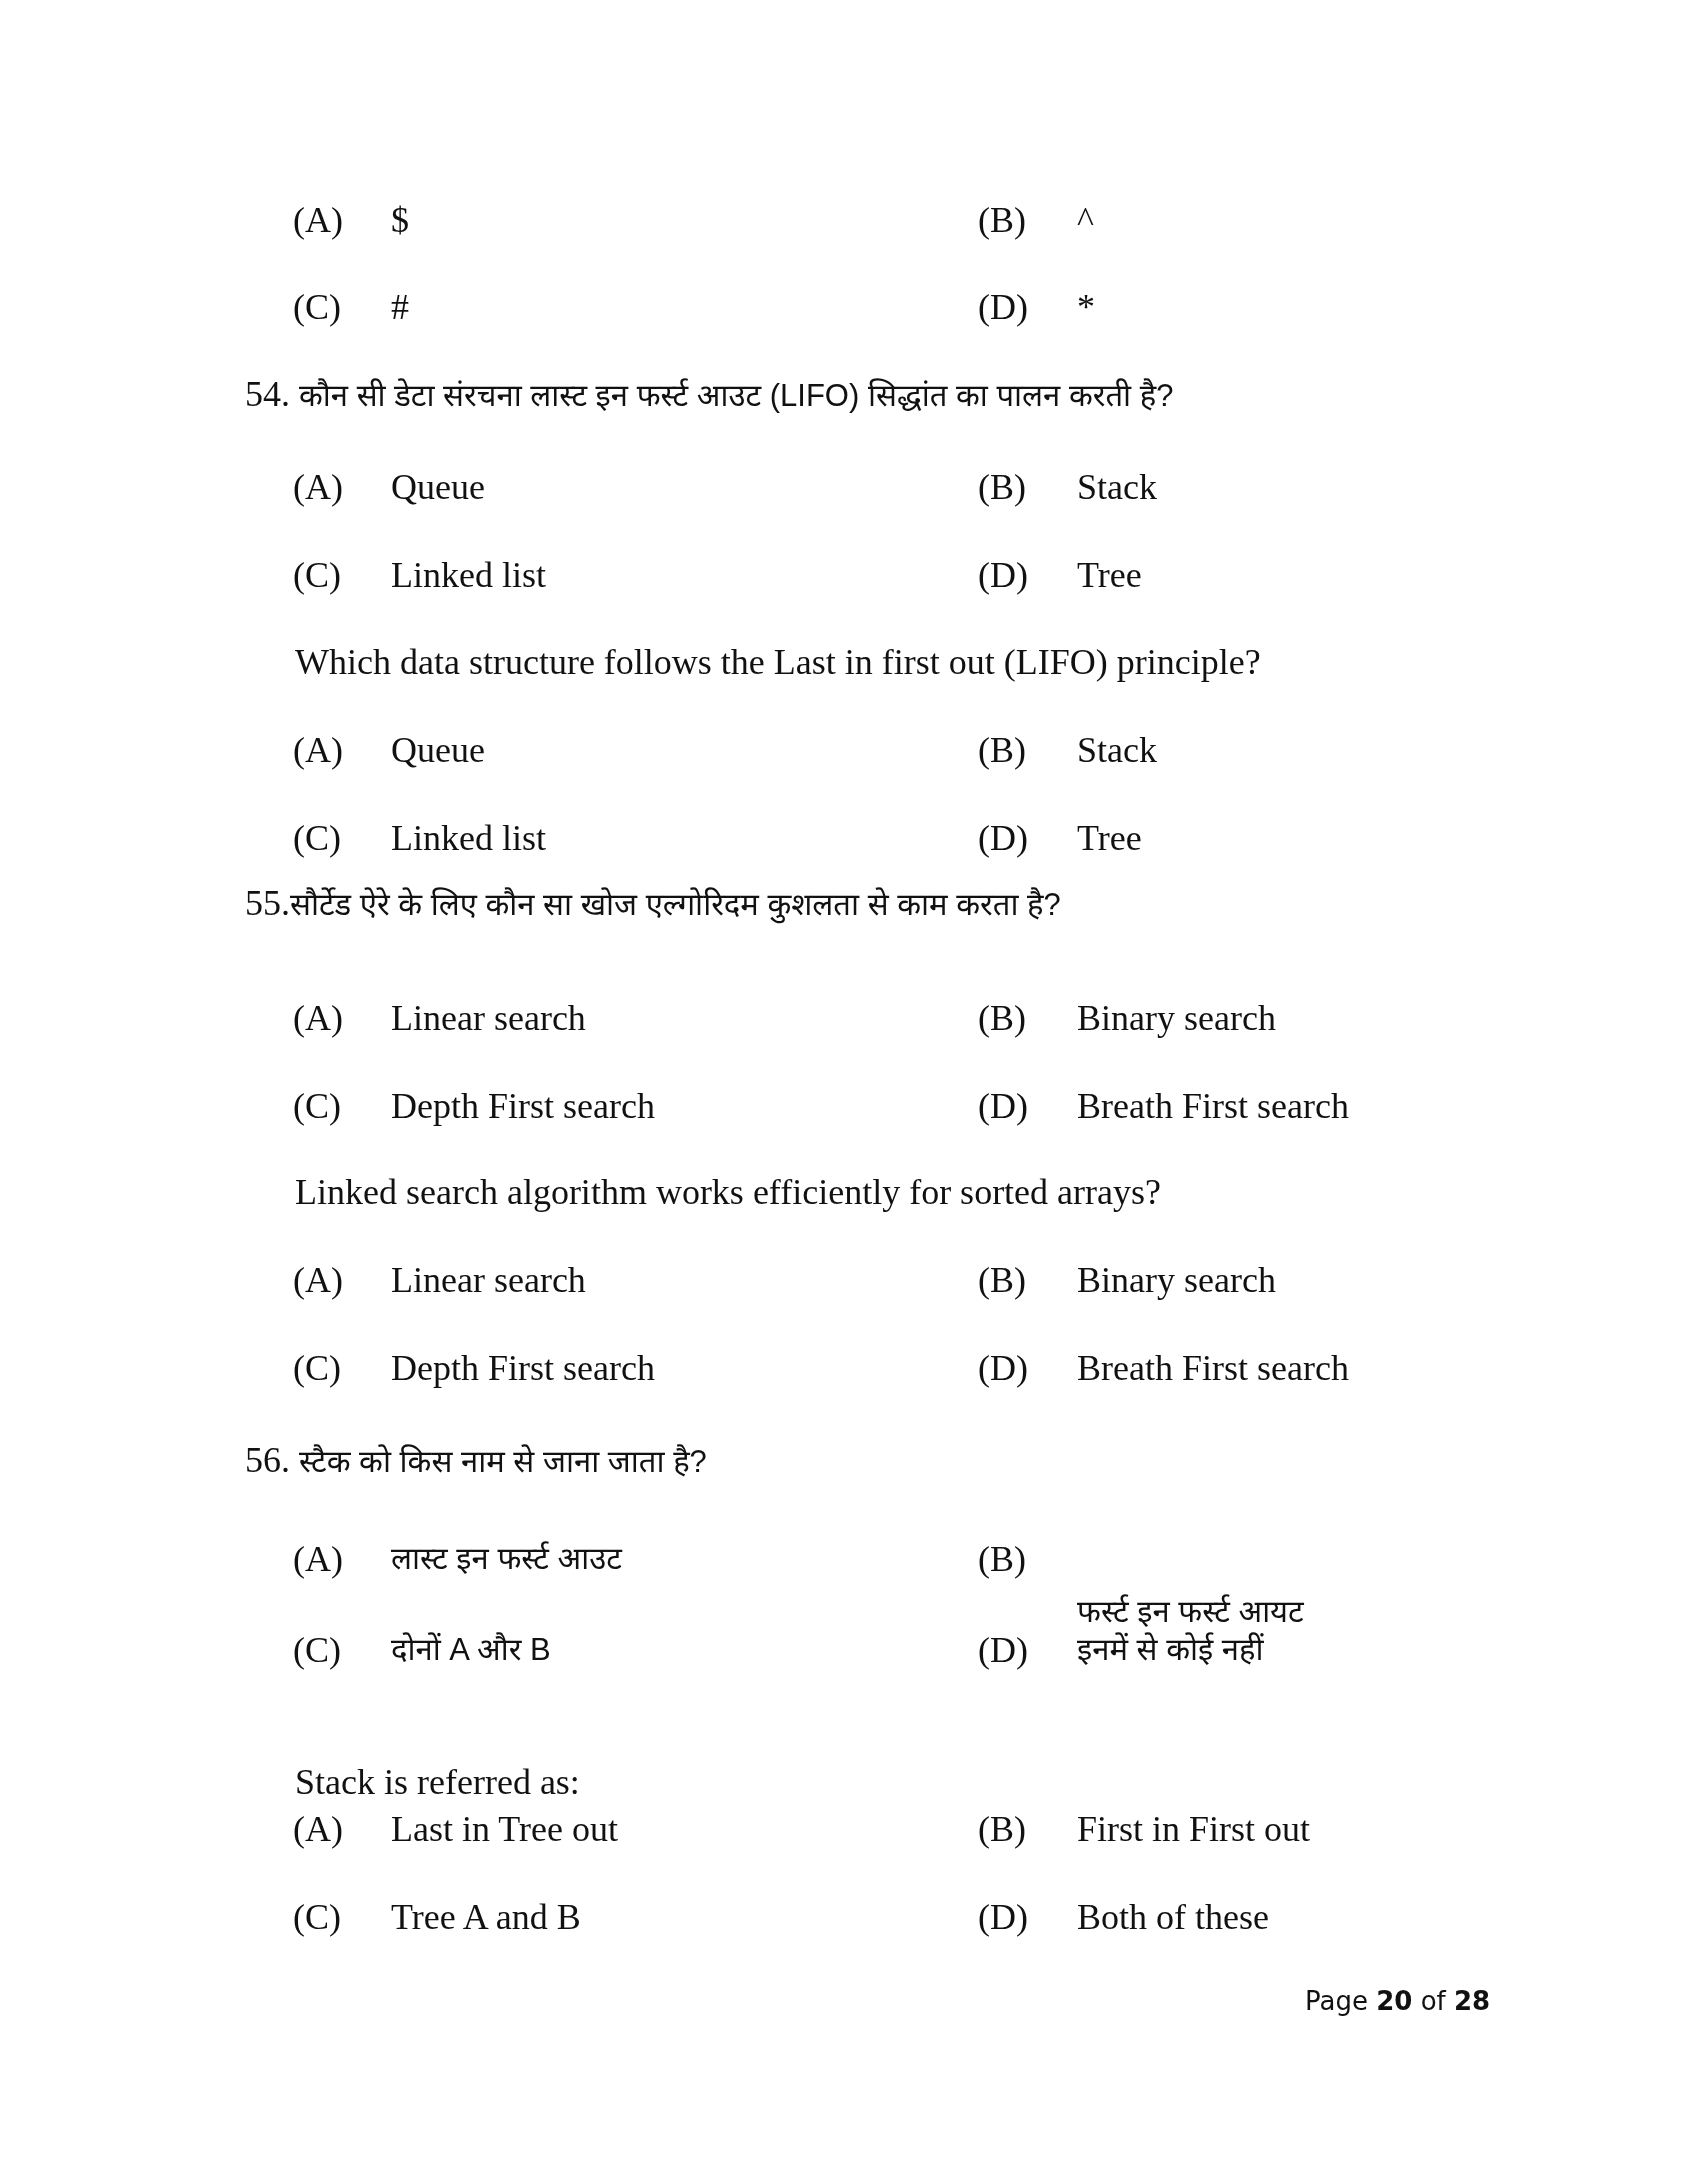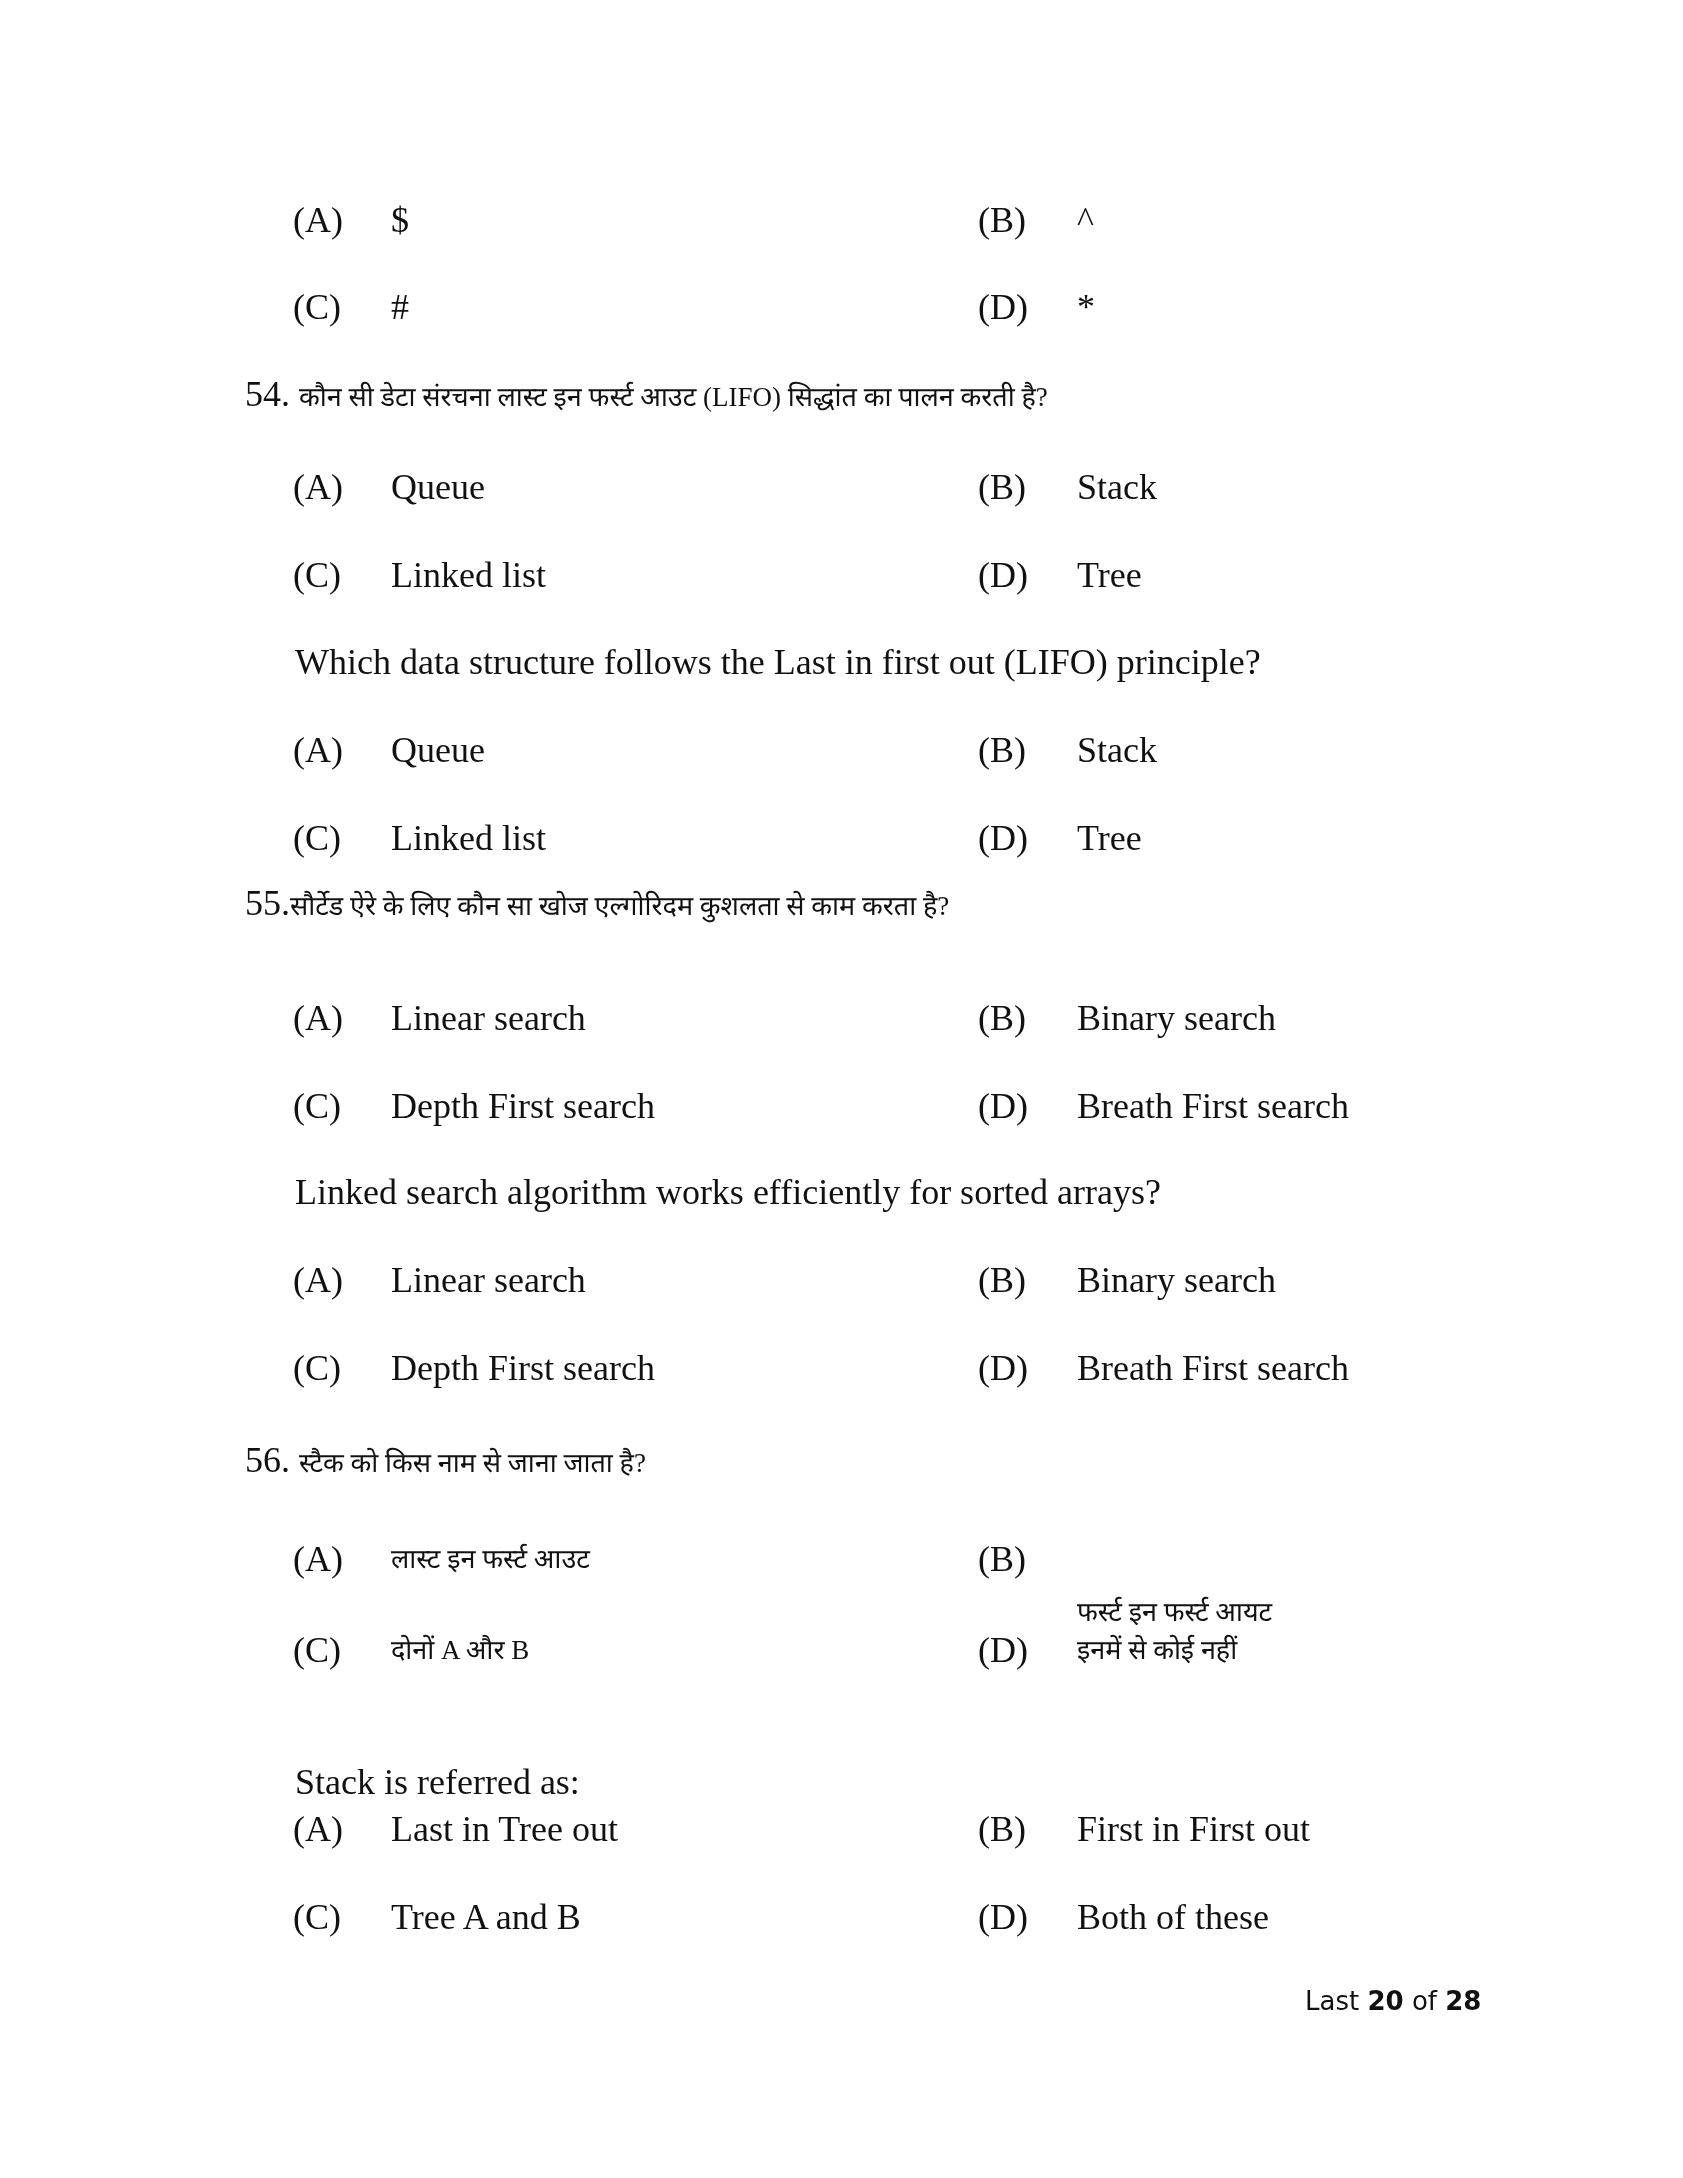--- a/index.html
+++ b/index.html
@@ -5,21 +5,21 @@
   html, body { margin:0; padding:0; background:#ffffff; }
   body { width:1683px; height:2178px; position:relative; overflow:hidden;
          font-family:"Liberation Serif","DejaVu Serif",serif; color:#111; }
   .line { position:absolute; font-size:36px; line-height:44px; white-space:nowrap; }
   .q { left:245px; }
   .en { left:295px; }
   .lbl { position:absolute; font-size:36px; line-height:44px; }
   .opt { position:absolute; font-size:36px; line-height:44px; white-space:nowrap; }
   .la { left:293px; } .ta { left:391px; }
   .lb { left:978px; } .tb { left:1077px; }
-  .hi { font-family:Liberation Serif, serif; font-size:27px; }
+  .hi { font-family:Liberation Sans, sans-serif; font-size:31px; }
   .footer { position:absolute; left:1305px; top:1986px; font-family:"DejaVu Sans","Liberation Sans",sans-serif;
             font-size:26px; color:#111; }
   .footer b { font-weight:bold; }
 </style>
 </head>
 <body>
 
 <div>
   <span class="lbl la" style="top:198px">(A)</span>
   <span class="opt ta" style="top:198px">$</span>
@@ -98,14 +98,14 @@
   <span class="lbl la" style="top:1807px">(A)</span>
   <span class="opt ta" style="top:1807px">Last in Tree out</span>
   <span class="lbl lb" style="top:1807px">(B)</span>
   <span class="opt tb" style="top:1807px">First in First out</span>
   <span class="lbl la" style="top:1895px">(C)</span>
   <span class="opt ta" style="top:1895px">Tree A and B</span>
   <span class="lbl lb" style="top:1895px">(D)</span>
   <span class="opt tb" style="top:1895px">Both of these</span>
 </div>
 
-<div class="footer"><span>Last </span><b>20</b><span> of </span><b>28</b></div>
+<div class="footer"><span>Page </span><b>20</b><span> of </span><b>28</b></div>
 
 
 </body></html>

